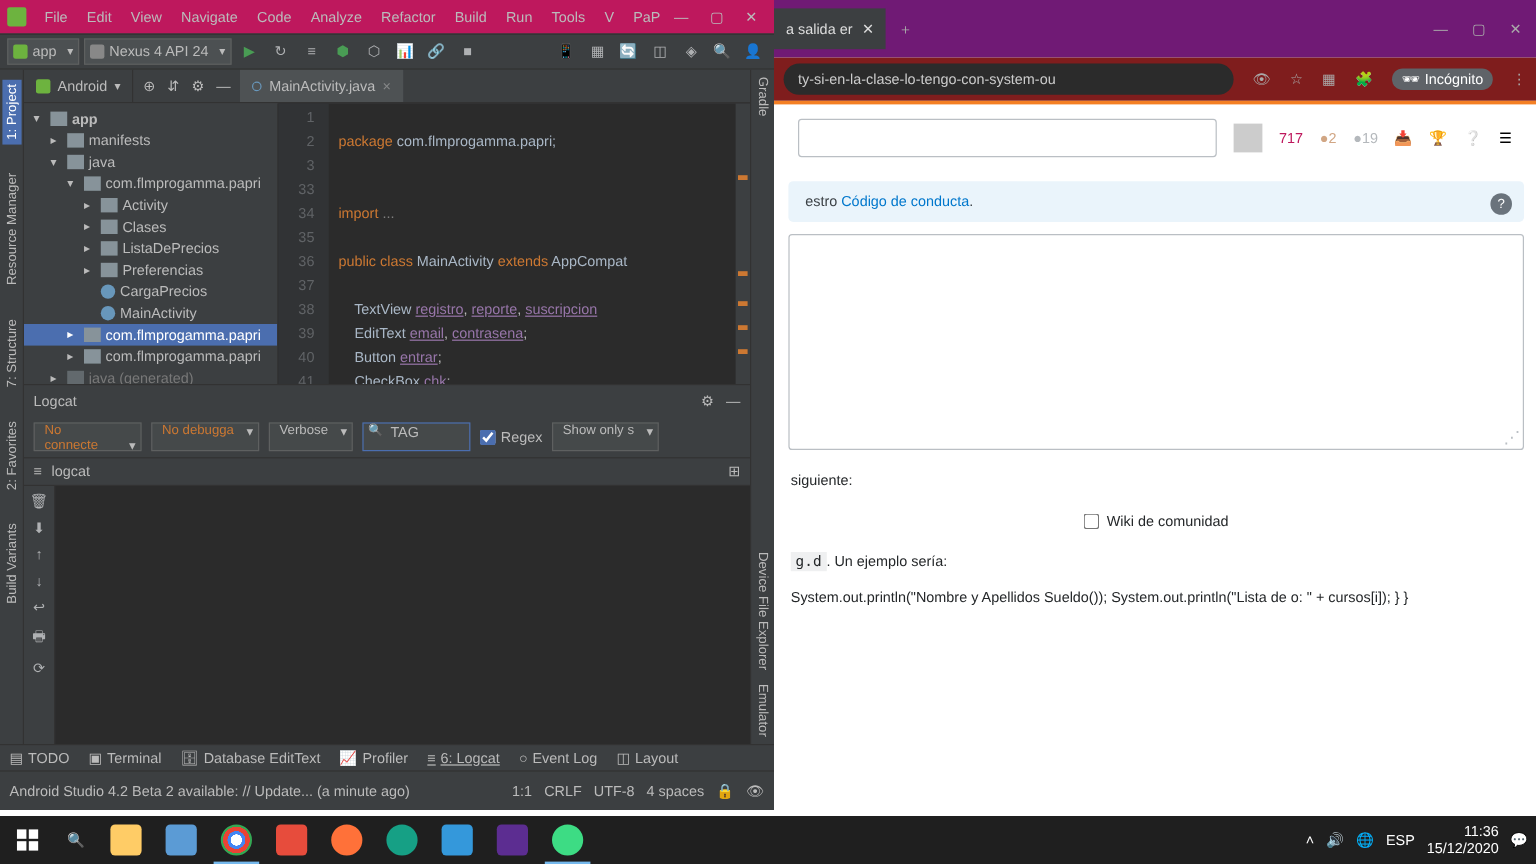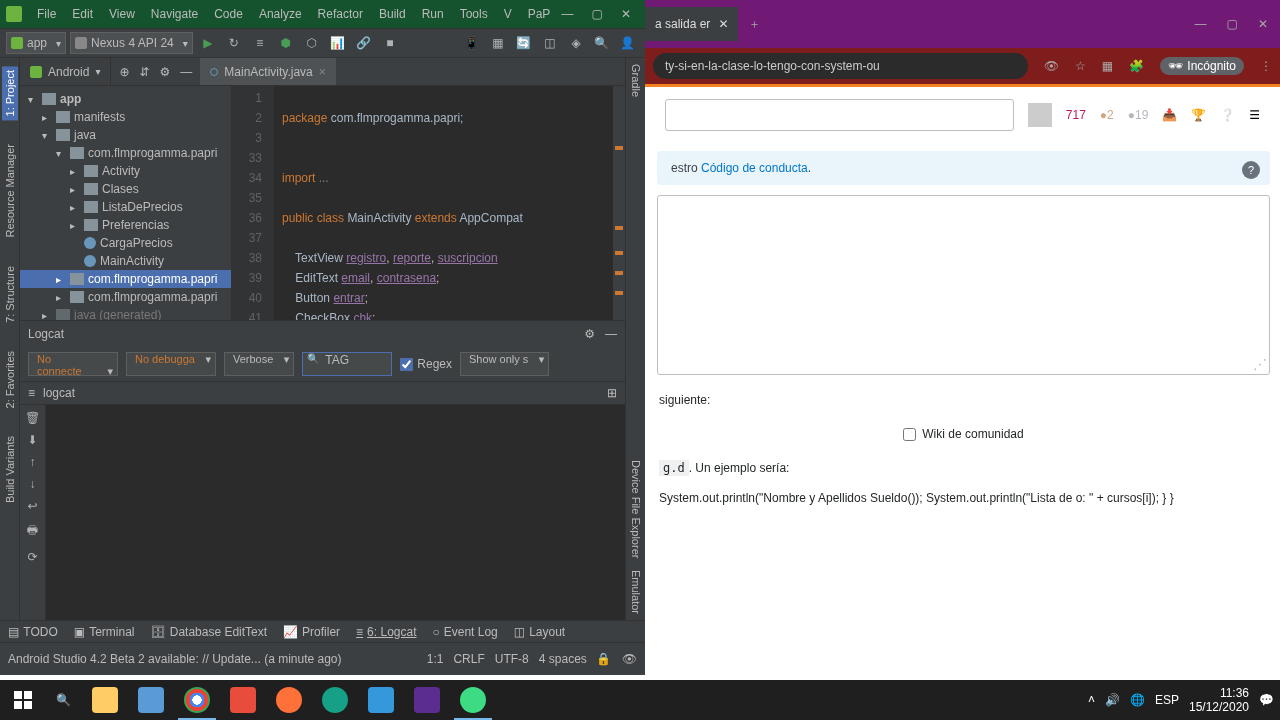--- a/index.html
+++ b/index.html
@@ -1,18 +1,18 @@
 <!DOCTYPE html>
 <html><head>
 <meta charset="utf-8">
 <style>
 *{margin:0;padding:0;box-sizing:border-box;font-family:"Segoe UI",Arial,sans-serif;font-size:12px}
 body{width:1280px;height:720px;overflow:hidden;position:relative;background:#fff}
 .ide{position:absolute;left:0;top:0;width:645px;height:675px;background:#3c3f41;color:#bbb;display:flex;flex-direction:column}
-.menubar{height:28px;background:#14532d;display:flex;align-items:center;padding:0 6px;gap:2px}
+.menubar{height:28px;background:#be185d;display:flex;align-items:center;padding:0 6px;gap:2px}
 .menubar .logo{width:16px;height:16px;background:#6db33f;border-radius:2px;margin-right:6px}
 .menubar .mi{padding:3px 7px;color:#bbb;cursor:pointer}
 .winbtns{margin-left:auto;display:flex;gap:18px;padding-right:8px}
 .winbtns span{color:#bbb;cursor:pointer}
 .toolbar{height:30px;background:#3c3f41;display:flex;align-items:center;padding:0 6px;gap:4px;border-top:1px solid #323232;border-bottom:1px solid #323232}
 .tbtn{width:22px;height:22px;display:flex;align-items:center;justify-content:center;color:#afb1b3;cursor:pointer}
 .tdropdown{height:22px;background:#4c5052;border:1px solid #5e6060;padding:0 18px 0 20px;display:flex;align-items:center;color:#bbb;position:relative;cursor:pointer}
 .tdropdown::before{content:"";position:absolute;left:4px;width:12px;height:12px;background:#6db33f;border-radius:2px}
 .tdropdown::after{content:"▾";position:absolute;right:4px;font-size:10px}
 .tdropdown.dev::before{background:#888}

